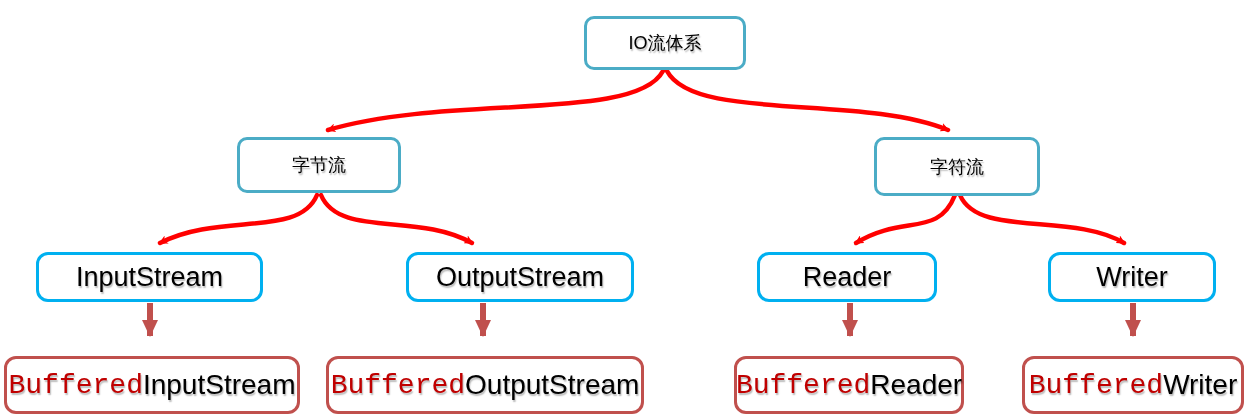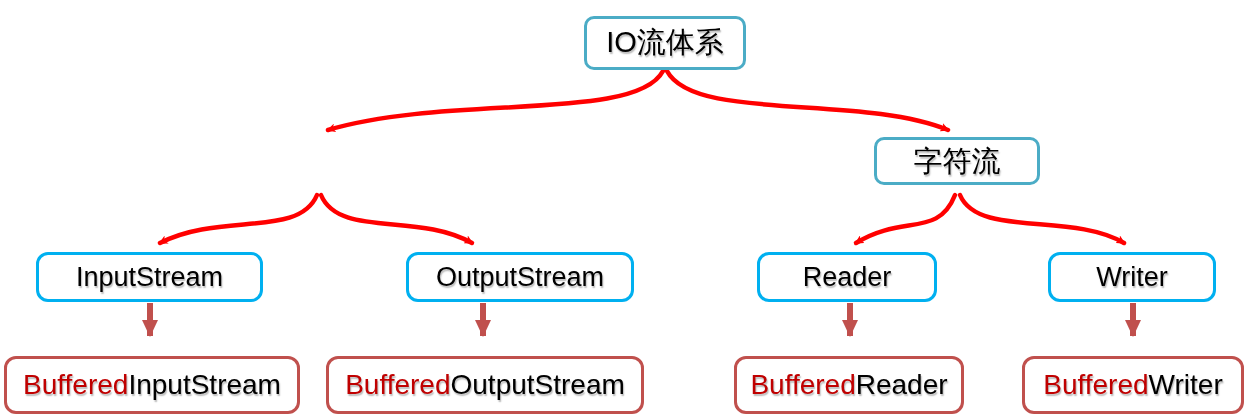--- a/index.html
+++ b/index.html
@@ -29,34 +29,35 @@
     justify-content: center;
     background: #ffffff;
     box-sizing: border-box;
     white-space: nowrap;
     color: #000000;
     text-shadow: 1px 1.5px 1.5px rgba(0,0,0,0.28);
   }
   .node.teal {
     border: 3px solid var(--teal-border, #4BACC6);
     border-radius: 10px;
-    font-size: 29px;
+    font-size: 18px;
   }
   .node.blue {
     border: 3px solid var(--blue-border, #00B0F0);
     border-radius: 12px;
     font-size: 27px;
   }
   .node.darkred {
     border: 3.5px solid var(--dark-red-border, #C0504D);
     border-radius: 12px;
     font-size: 28px;
   }
   .prefix-red {
     color: var(--buffered-red, #C00000);
+    font-family: Liberation Mono, monospace;
   }
   .curve-arrow {
     stroke: var(--curve-red, #FF0000);
     stroke-width: 4.5;
     fill: none;
     stroke-linecap: round;
   }
   .straight-arrow {
     stroke: var(--straight-red, #C0504D);
     stroke-width: 6;
@@ -92,21 +93,24 @@
     <path class="straight-arrow" d="M 150,303 L 150,336" marker-end="url(#marker-straight)"></path>
     <path class="straight-arrow" d="M 483,303 L 483,336" marker-end="url(#marker-straight)"></path>
     <path class="straight-arrow" d="M 850,303 L 850,336" marker-end="url(#marker-straight)"></path>
     <path class="straight-arrow" d="M 1133,303 L 1133,336" marker-end="url(#marker-straight)"></path>
   </svg>
 
   <div class="node teal" style="left:584px; top:16px; width:162px; height:54px;">
     <span>IO流体系</span>
   </div>
 
-  <div class="node teal" style="left:874px; top:137px; width:166px; height:48px;align-items:flex-end;">
+  <div class="node teal" style="left:237px; top:137px; width:164px; height:56px;">
+    <span>字节流</span>
+  </div>
+  <div class="node teal" style="left:874px; top:137px; width:166px; height:59px;">
     <span>字符流</span>
   </div>
 
   <div class="node blue" style="left:36px; top:252px; width:227px; height:50px;">
     <span>InputStream</span>
   </div>
   <div class="node blue" style="left:368px; top:252px; width:228px; height:50px;margin-left:38px;">
     <span>OutputStream</span>
   </div>
   <div class="node blue" style="left:757px; top:252px; width:180px; height:50px;">

